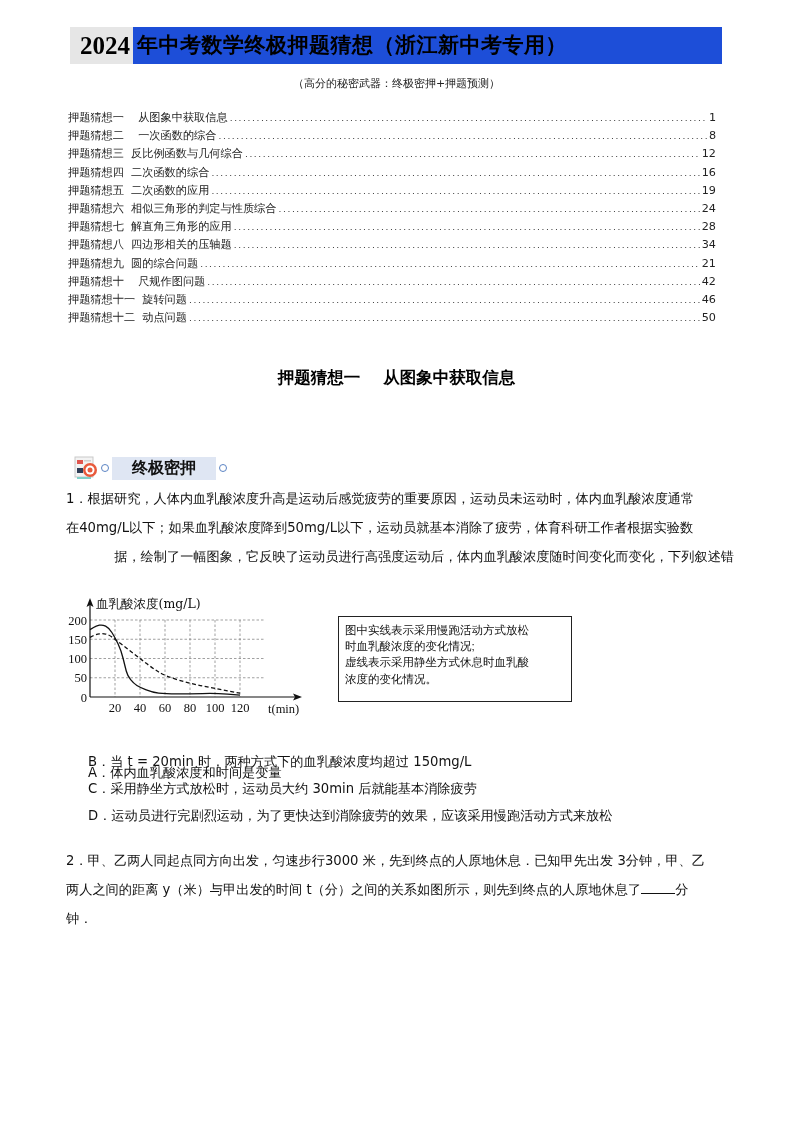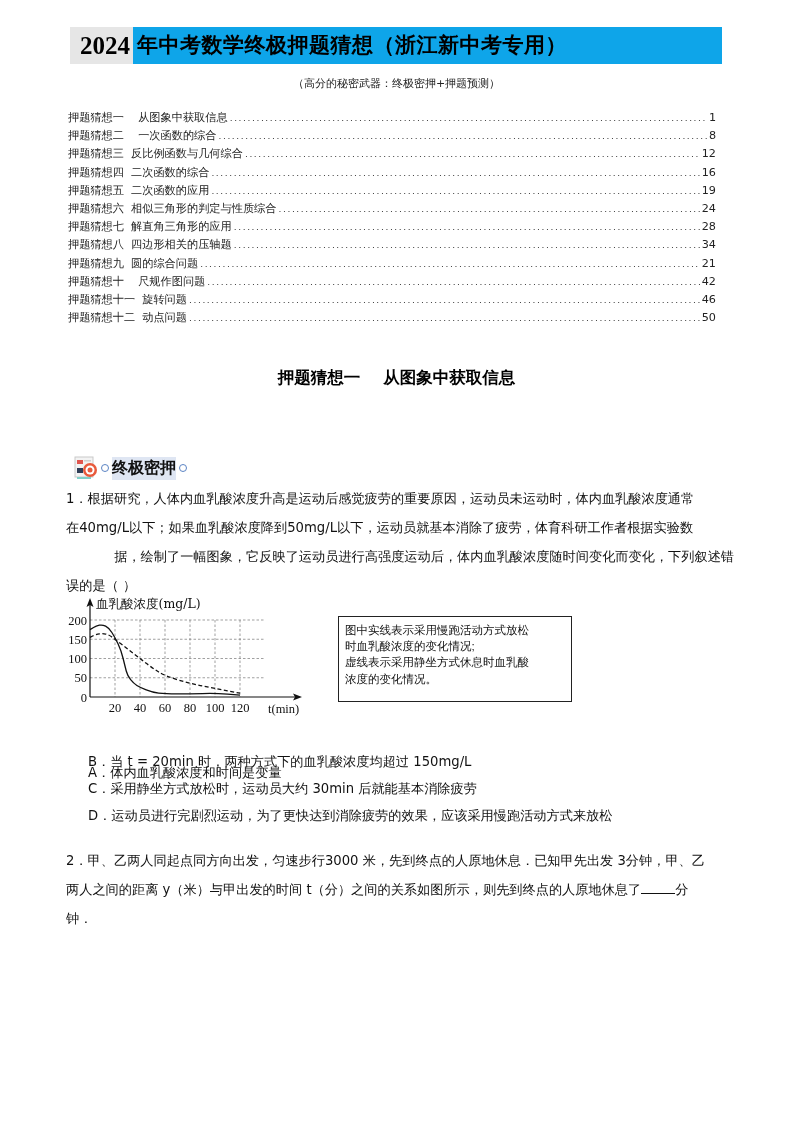--- a/index.html
+++ b/index.html
@@ -2,32 +2,32 @@
 <html><head>
 <meta charset="utf-8">
 <style>
   html, body { margin:0; padding:0; background:#ffffff; }
   body { width:793px; height:1123px; position:relative; overflow:hidden;
          font-family:"DejaVu Sans", sans-serif; color:#111; }
   .abs { position:absolute; }
   .title-year { left:70px; top:27px; width:70px; height:37px; background:#e6e6e6;
     font-family:"Liberation Serif", serif; font-weight:bold; font-size:25px; line-height:37px;
     text-align:center; color:#000; }
-  .title-main { left:133px; top:27px; width:589px; height:37px; background:#0ea5e9;
+  .title-main { left:133px; top:27px; width:589px; height:37px; background:#1d4ed8;
     font-family:"DejaVu Sans", sans-serif; font-weight:bold; font-size:21px; line-height:37px;
     color:#000; padding-left:4px; box-sizing:border-box; letter-spacing:0.5px; white-space:nowrap; }
   .subtitle { left:0; width:793px; top:76px; text-align:center; font-size:11px; color:#222; }
   .toc { left:68px; top:109px; width:648px; }
   .toc-row { display:flex; align-items:baseline; height:18.2px; font-size:11.2px; line-height:18.2px; color:#222; }
   .toc-label { white-space:pre; }
   .toc-dots { flex:1; overflow:hidden; white-space:nowrap; margin:0 2px; color:#333; letter-spacing:1.6px; font-size:9px; }
   .toc-page { white-space:nowrap; }
   .section-heading { left:0; width:793px; top:367px; text-align:center; font-weight:bold; font-size:16.5px; color:#000; white-space:pre; }
   .badge-wrap { left:74px; top:455px; height:26px; display:flex; align-items:center; }
-  .badge-text { background:#dfe6f3; font-weight:bold; font-size:16px; padding:1px 0; color:#111; margin-left:3px; }
+  .badge-text { background:#dfe6f3; font-weight:bold; font-size:16px; padding:1px 20px; color:#111; margin-left:3px; }
   .dot { width:6px; height:6px; border-radius:50%; border:1.2px solid #5b84c4; background:#fff; display:inline-block; }
   .para { left:66px; width:668px; font-size:13.2px; line-height:29px; color:#111; }
   .opt { left:88px; font-size:13.2px; line-height:18px; color:#111; white-space:nowrap; }
   .note-box { left:338px; top:616px; width:234px; height:86px; border:1.5px solid #222; box-sizing:border-box;
     font-family:Liberation Sans, sans-serif; font-size:11.5px; line-height:16.2px; padding:5px 0 0 6px; color:#111; }
   .blank { display:inline-block; width:34px; border-bottom:1px solid #111; height:12px; vertical-align:baseline; }
 </style>
 </head>
 <body>
 
@@ -113,21 +113,20 @@
   </svg>
   <span class="dot" style="margin-left:1px;"></span>
   <span class="badge-text">终极密押</span>
   <span class="dot" style="margin-left:3px;"></span>
 </div>
 
 <div class="abs para" style="top:484px;">
   <div style="white-space:nowrap;">1．根据研究，人体内血乳酸浓度升高是运动后感觉疲劳的重要原因，运动员未运动时，体内血乳酸浓度通常</div>
   <div style="white-space:nowrap;">在40mg/L以下；如果血乳酸浓度降到50mg/L以下，运动员就基本消除了疲劳，体育科研工作者根据实验数</div>
   <div style="white-space:nowrap;text-align:right;">据，绘制了一幅图象，它反映了运动员进行高强度运动后，体内血乳酸浓度随时间变化而变化，下列叙述错</div>
-  <div style="white-space:nowrap;">误的是（    ）</div>
 </div>
 
 <svg class="abs" style="left:60px; top:594px;" width="250" height="126" viewBox="0 0 250 126" id="chart">
 <line x1="55" y1="26" x2="55" y2="103" stroke="#777" stroke-width="0.7" stroke-dasharray="2.5,2"></line>
     <line x1="80" y1="26" x2="80" y2="103" stroke="#777" stroke-width="0.7" stroke-dasharray="2.5,2"></line>
     <line x1="105" y1="26" x2="105" y2="103" stroke="#777" stroke-width="0.7" stroke-dasharray="2.5,2"></line>
     <line x1="130" y1="26" x2="130" y2="103" stroke="#777" stroke-width="0.7" stroke-dasharray="2.5,2"></line>
     <line x1="155" y1="26" x2="155" y2="103" stroke="#777" stroke-width="0.7" stroke-dasharray="2.5,2"></line>
     <line x1="180" y1="26" x2="180" y2="103" stroke="#777" stroke-width="0.7" stroke-dasharray="2.5,2"></line>
     <line x1="30" y1="83.75" x2="205" y2="83.75" stroke="#777" stroke-width="0.7" stroke-dasharray="2.5,2"></line>

